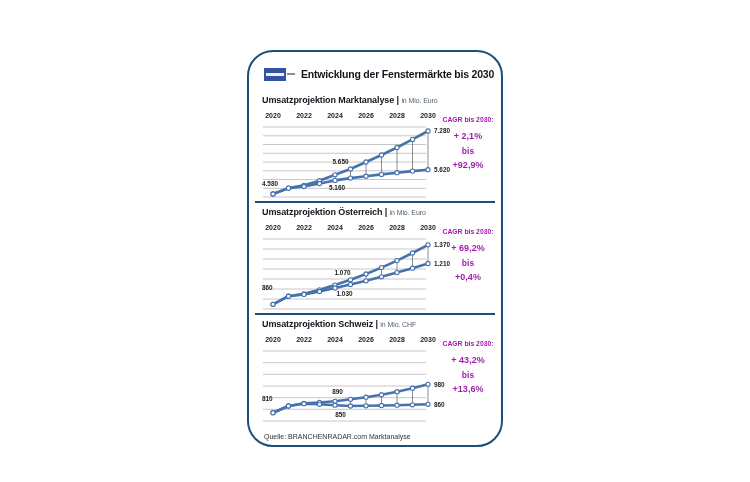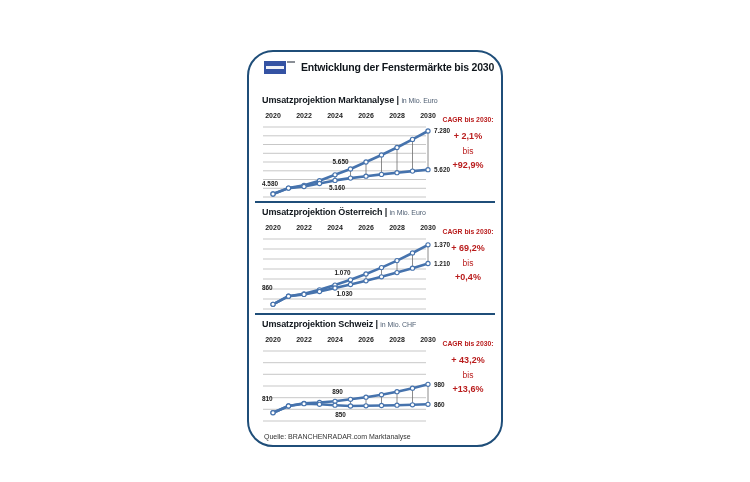--- a/index.html
+++ b/index.html
@@ -1,36 +1,36 @@
 <!DOCTYPE html>
 <html><head>
 <meta charset="utf-8">
 <style>
   html,body{margin:0;padding:0;background:#ffffff;}
   .canvas{position:relative;width:750px;height:482px;background:#ffffff;overflow:hidden;
           font-family:"Liberation Sans",sans-serif;}
   .card{width:256px;height:397px;box-sizing:border-box;margin:50px auto 0;
         background:#fff;border:2px solid #1f4e79;border-radius:26px;
         padding:9px 13px 6px;}
-  .hdr{display:flex;height:26px;padding-left:2px;margin-bottom:4px;}
+  .hdr{display:flex;align-items:center;height:26px;padding-left:2px;margin-bottom:4px;}
   .logo{width:22px;height:13px;background:#3452a3;position:relative;flex:0 0 auto;}
   .logo-band{position:absolute;left:2px;right:2px;top:5px;height:3px;background:#ffffff;opacity:.92;}
   .logo-dash{width:8px;height:2px;background:#8a8f96;margin-left:1px;flex:0 0 auto;}
   .title{font-size:10.5px;font-weight:bold;color:#10161c;letter-spacing:-0.2px;margin-left:6px;white-space:nowrap;}
   .section{position:relative;height:112px;box-sizing:border-box;margin:0 -7px;padding:4px 7px 0;}
   .section.b{border-bottom:2px solid #1f4e79;}
   .sec-head{font-size:9px;font-weight:bold;color:#10161c;height:12px;white-space:nowrap;letter-spacing:-0.1px;}
   .sec-unit{font-size:7px;font-weight:normal;color:#4e5e72;}
   .chart{display:block;margin-top:2px;}
   .yr{font-family:"Liberation Sans",sans-serif;font-size:7px;font-weight:bold;fill:#1c1c1c;}
   .vl{font-family:"Liberation Sans",sans-serif;font-size:6.4px;font-weight:bold;fill:#1c1c1c;}
-  .cagr{position:absolute;top:25px;right:-3px;width:60px;text-align:center;color:#b91c1c;}
+  .cagr{position:absolute;top:25px;right:-3px;width:60px;text-align:center;color:#a21caf;}
   .cagr-h{font-size:6.8px;font-weight:bold;white-space:nowrap;margin-bottom:6px;}
   .cagr-v{font-size:9px;font-weight:bold;line-height:15px;}
-  .cagr-b{font-size:8.5px;font-weight:normal;line-height:14px;}
+  .cagr-b{font-size:8.5px;font-weight:bold;line-height:14px;}
   .footer{font-size:7px;color:#333333;padding-left:2px;margin-top:6px;}
 </style>
 </head>
 <body>
 
 <div class="canvas">
   <div class="card">
 
     <div class="hdr">
       <span class="logo">

